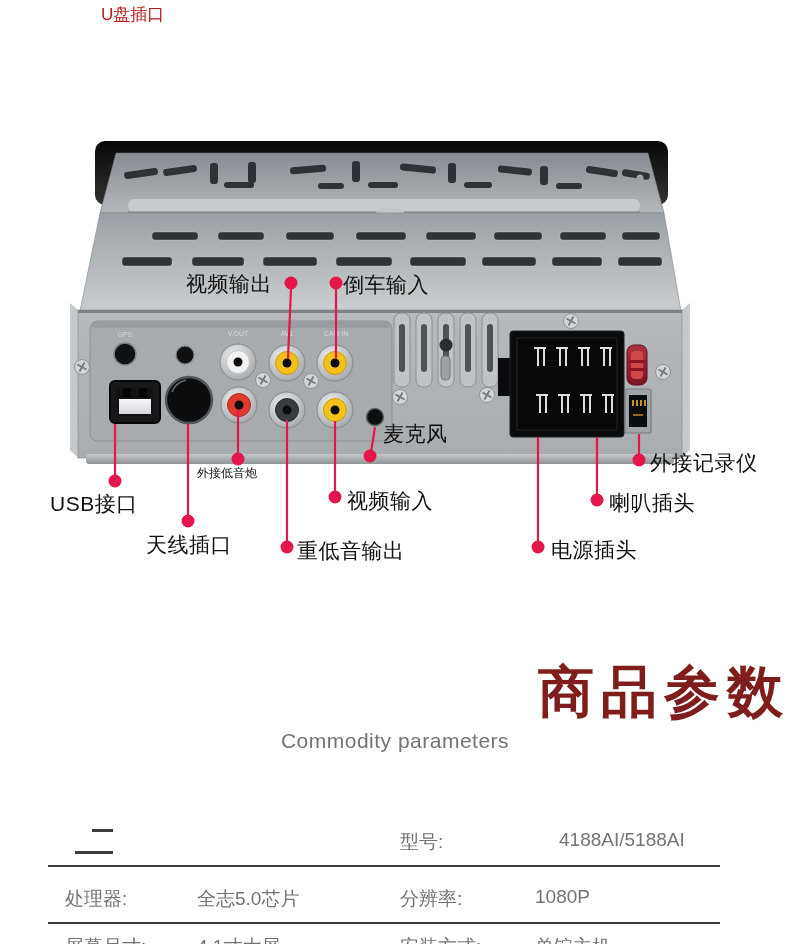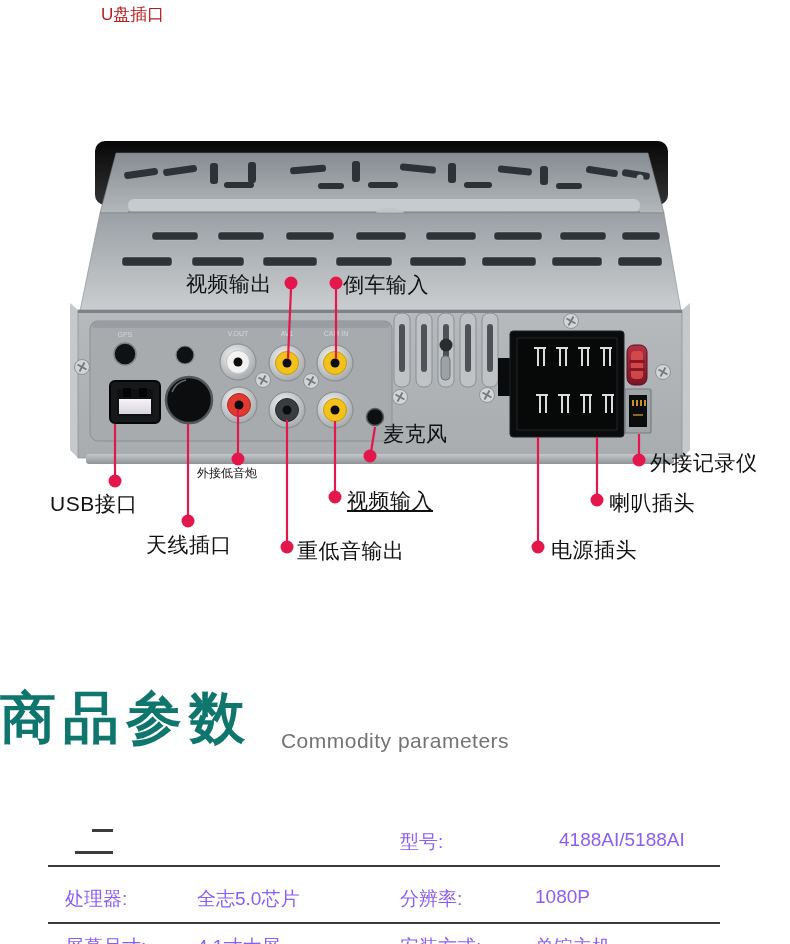--- a/index.html
+++ b/index.html
@@ -1,25 +1,25 @@
 <!DOCTYPE html>
 <html><head>
 <meta charset="utf-8">
 <style>
   html,body{margin:0;padding:0;background:#fff;}
   .page{position:relative;width:790px;height:944px;margin:0 auto;background:#fff;overflow:hidden;
         font-family:"Liberation Sans","DejaVu Sans",sans-serif;}
   .lbl{position:absolute;font-size:21px;color:#111;letter-spacing:0.5px;white-space:nowrap;z-index:3;}
   .lbl-sm{font-size:12px;letter-spacing:0;}
   .top-note{position:absolute;left:101px;top:3px;font-size:17px;color:#b91c1c;z-index:3;}
-  .sec-title{position:absolute;left:0;right:0;top:655px;text-align:left;font-size:56px;
-             font-weight:600;color:#0f766e;letter-spacing:7px;z-index:3;margin-top:26px;}
+  .sec-title{position:absolute;left:0;right:0;top:655px;text-align:right;font-size:56px;
+             font-weight:600;color:#7f1d1d;letter-spacing:7px;z-index:3;}
   .sec-sub{position:absolute;left:0;right:0;top:729px;text-align:center;font-size:21px;
            color:#737373;letter-spacing:0.5px;z-index:3;}
-  .spec{position:absolute;font-size:19px;color:#8b5cf6;white-space:nowrap;z-index:3;}
+  .spec{position:absolute;font-size:19px;color:#737373;white-space:nowrap;z-index:3;}
   .divider{position:absolute;left:48px;width:672px;height:2px;background:#3b3b3b;z-index:3;}
   .deco-dash{position:absolute;height:3px;background:#3c3c3c;z-index:3;}
   svg{position:absolute;left:0;top:0;z-index:1;}
 </style>
 </head>
 <body>
 
 <div class="page">
 
   <div class="top-note">U盘插口</div>
@@ -303,21 +303,21 @@
       <circle cx="639" cy="460" r="6.5"></circle>
     </g>
   </svg>
 
   <div class="lbl" style="left:186px;top:270px;">视频输出</div>
   <div class="lbl" style="left:343px;top:271px;">倒车输入</div>
   <div class="lbl" style="left:50px;top:490px;">USB接口</div>
   <div class="lbl lbl-sm" style="left:197px;top:465px;">外接低音炮</div>
   <div class="lbl" style="left:146px;top:531px;">天线插口</div>
   <div class="lbl" style="left:297px;top:537px;">重低音输出</div>
-  <div class="lbl" style="left:347px;top:487px;text-decoration:underline;">视频输入</div>
+  <div class="lbl" style="left:347px;top:487px;">视频输入</div>
   <div class="lbl" style="left:383px;top:420px;">麦克风</div>
   <div class="lbl" style="left:551px;top:536px;">电源插头</div>
   <div class="lbl" style="left:609px;top:489px;">喇叭插头</div>
   <div class="lbl" style="left:650px;top:449px;">外接记录仪</div>
 
   <div class="sec-title">商品参数</div>
   <div class="sec-sub">Commodity parameters</div>
 
   <div class="deco-dash" style="left:92px;top:829px;width:21px;"></div>
   <div class="deco-dash" style="left:75px;top:851px;width:38px;"></div>

